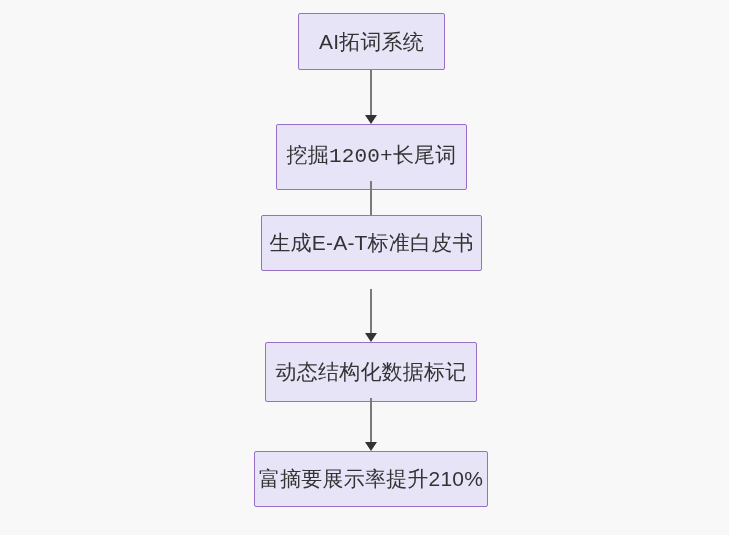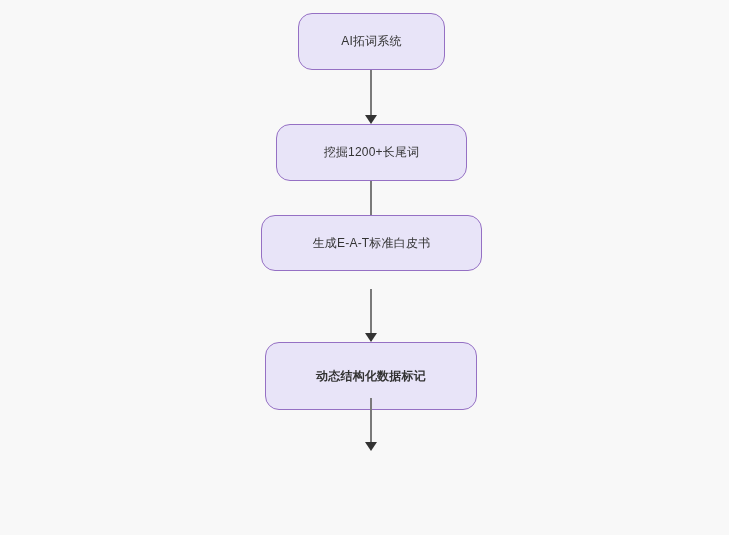--- a/index.html
+++ b/index.html
@@ -19,26 +19,26 @@
     width: 729px;
     height: 535px;
     background: #f8f8f8;
   }
 
   .flow-node {
     position: absolute;
     box-sizing: border-box;
     background: #e8e4f8;
     border: 1.3px solid #9570c4;
-    border-radius: 14px;
+    border-radius: 2px;
     display: flex;
     align-items: center;
     justify-content: center;
     color: #333333;
-    font-size: 12px;
+    font-size: 21px;
     line-height: 1.2;
     letter-spacing: 0.2px;
     white-space: nowrap;
   }
 
   .flow-node .node-label {
     display: block;
     padding: 0 10px;
   }
 
@@ -60,23 +60,23 @@
     bottom: 0;
     width: 0;
     height: 0;
     border-left: 6px solid transparent;
     border-right: 6px solid transparent;
     border-top: 9px solid #333333;
   }
 
   
   #node-1 { left: 298px; top: 13px;  width: 147px; height: 57px; }
-  #node-2 { left: 276px; top: 124px; width: 191px; height: 57px; }
+  #node-2 { left: 276px; top: 124px; width: 191px; height: 66px; font-family: Liberation Mono, monospace; }
   #node-3 { left: 261px; top: 215px; width: 221px; height: 56px; }
-  #node-4 { left: 265px; top: 342px; width: 212px; height: 68px; font-weight: bold; }
+  #node-4 { left: 265px; top: 342px; width: 212px; height: 60px; }
   #node-5 { left: 254px; top: 451px; width: 234px; height: 56px; }
 
   
   #conn-1 { left: 364px; top: 70px;  height: 54px; }
   #conn-2 { left: 364px; top: 181px; height: 52px; }
   #conn-3 { left: 364px; top: 289px; height: 53px; }
   #conn-4 { left: 364px; top: 398px; height: 53px; }
   #conn-1 .conn-line { height: 45px; }
   #conn-2 .conn-line { height: 43px; }
   #conn-3 .conn-line { height: 44px; }
@@ -116,14 +116,17 @@
 
   <div class="flow-node" id="node-4">
     <span class="node-label">动态结构化数据标记</span>
   </div>
 
   <div class="flow-connector" id="conn-4">
     <div class="conn-line"></div>
     <div class="conn-head"></div>
   </div>
 
+  <div class="flow-node" id="node-5">
+    <span class="node-label">富摘要展示率提升210%</span>
+  </div>
 
 </div>
 
 </body></html>

